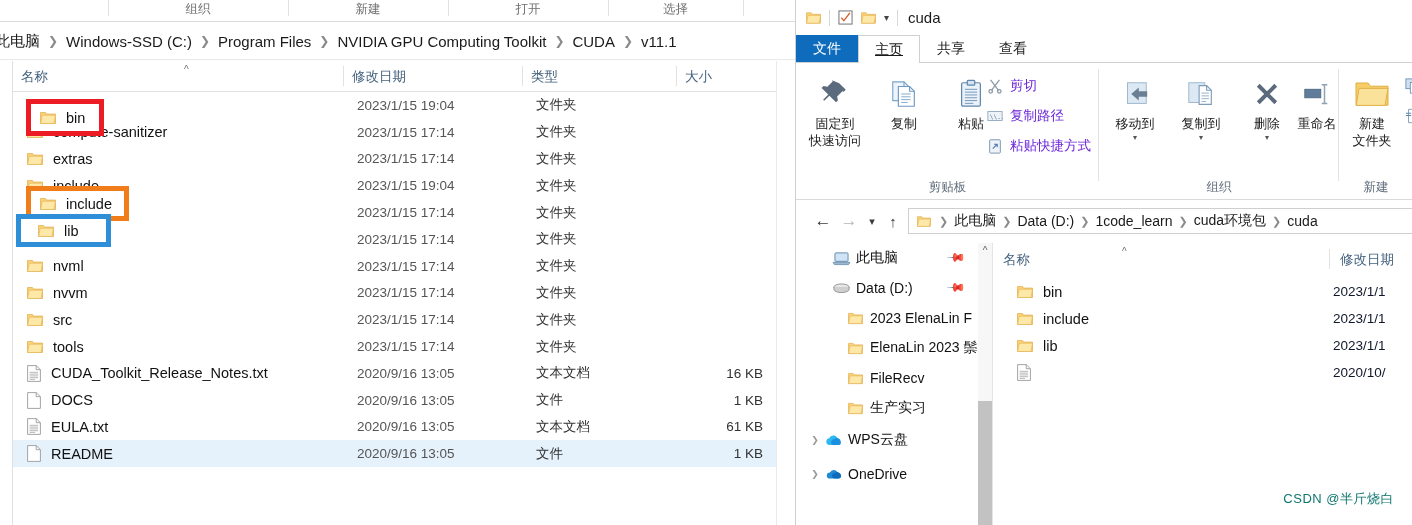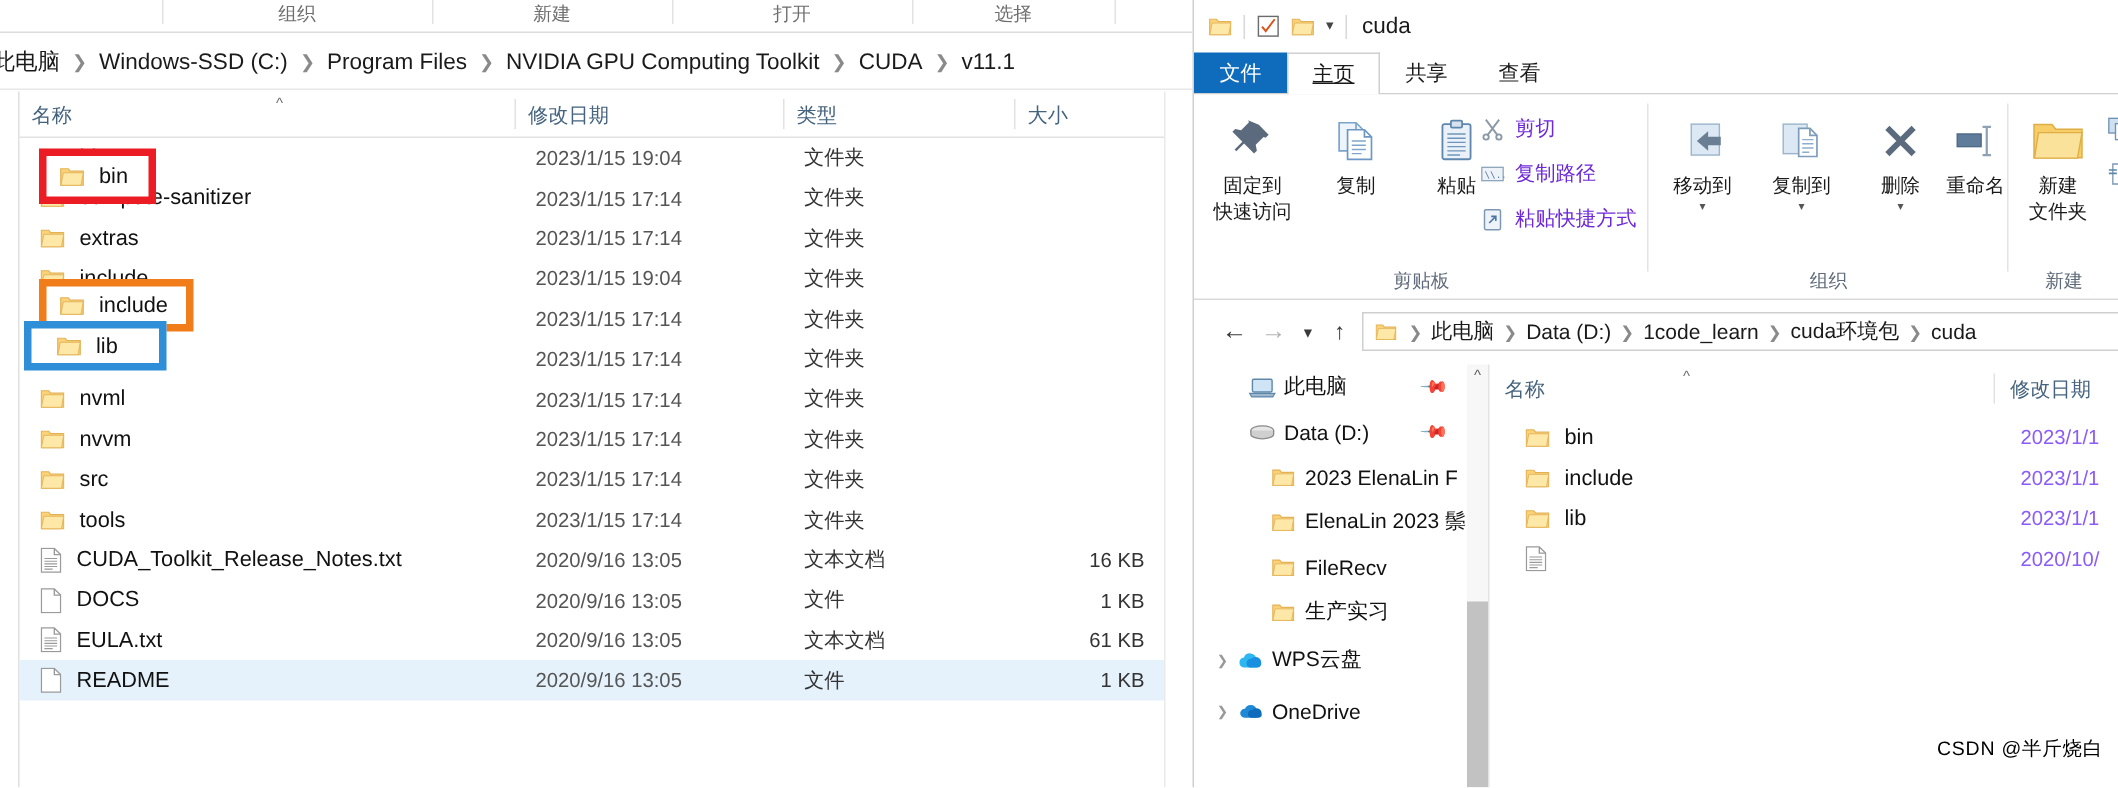--- a/index.html
+++ b/index.html
@@ -212,26 +212,26 @@
   .rw-colhead .ch {
     position:absolute; top:0; height:34px; display:flex; align-items:center;
     font-size:13.5px; color:#45637e; padding-left:10px;
   }
   .rw-colhead .divider { position:absolute; top:6px; width:1px; height:20px; background:#e2e2e2; }
   .rw-sortcaret { position:absolute; left:326px; top:246px; font-size:10px; color:#707070; }
 
   .rw-list { position:absolute; left:197px; top:278px; width:420px; }
   .rw-row { position:relative; height:27px; display:flex; align-items:center; font-size:14.5px; color:#111; }
   .rw-row .c-name { position:absolute; left:24px; display:flex; align-items:center; gap:10px; }
-  .rw-row .c-date { position:absolute; left:354px; color:#8b5cf6; font-size:13.5px; white-space:nowrap; }
+  .rw-row .c-date { position:absolute; left:340px; color:#0f172a; font-size:13.5px; white-space:nowrap; }
 
   
   .watermark {
-    position:absolute; right: 10px; bottom: 17px;
-    font-size: 13px; color:#000000; letter-spacing:0.5px;
+    position:absolute; right: 18px; bottom: 17px;
+    font-size: 13px; color:#0f766e; letter-spacing:0.5px;
     user-select:none;
   }
 </style>
 </head>
 <body>
 
 <div id="root">
 
   <div id="left-window">
 

